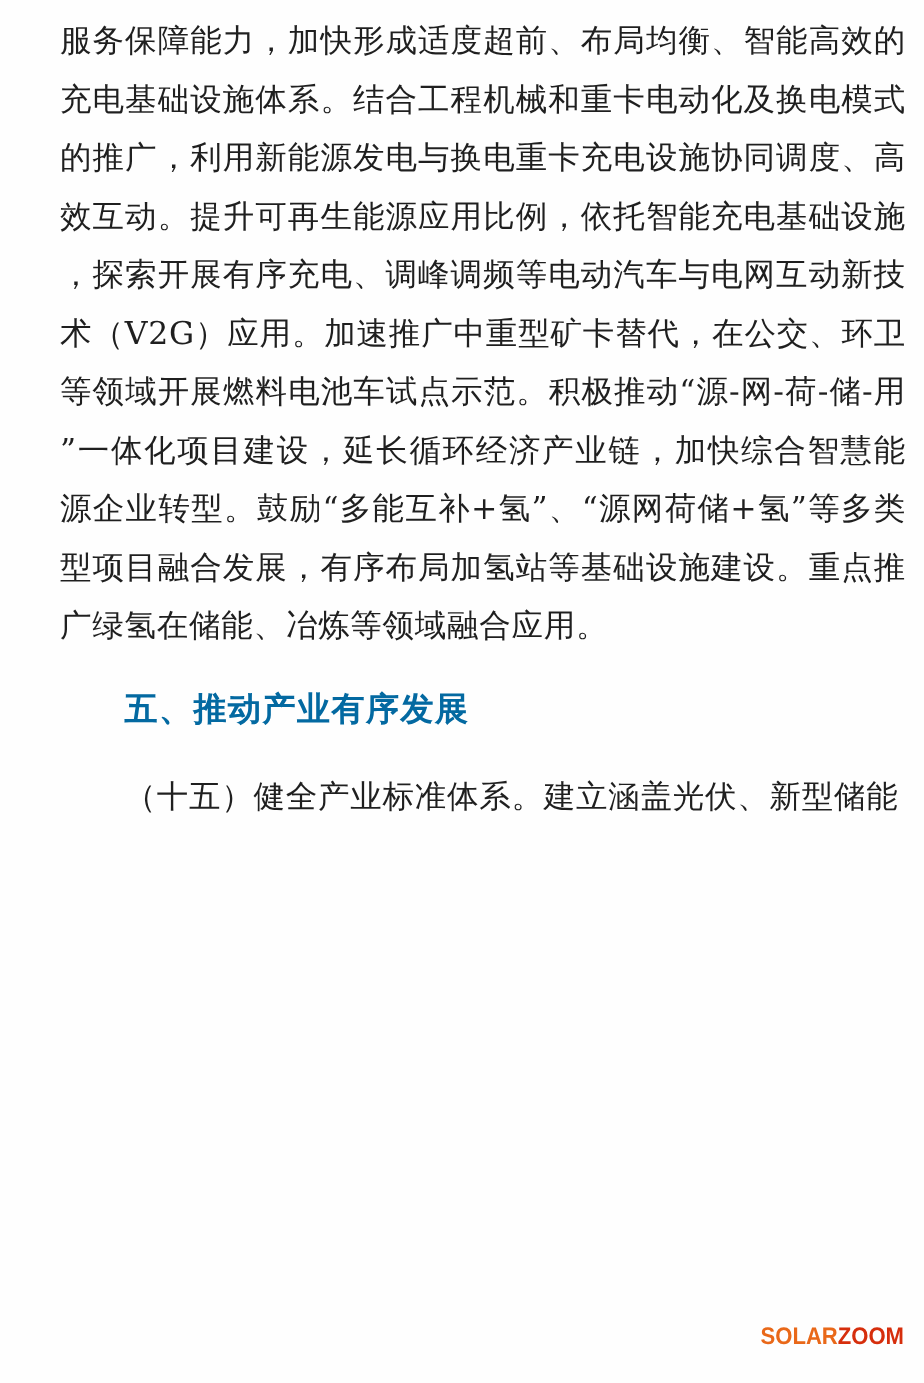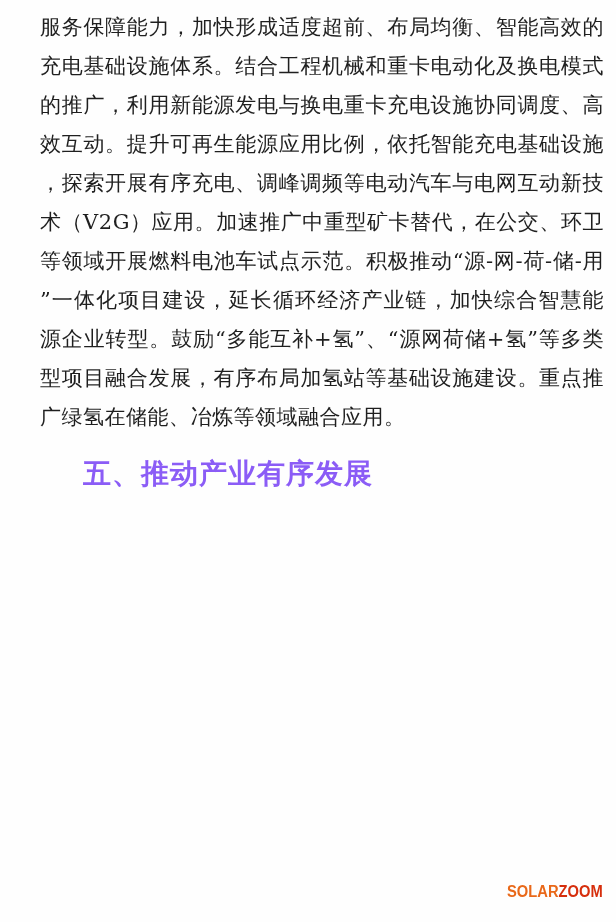--- a/index.html
+++ b/index.html
@@ -33,24 +33,24 @@
     line-break: anywhere;
   }
   .indent-2em {
     text-indent: 43px;
   }
   .section-heading {
     margin: 17px 0 18px 0;
     padding-left: 43px;
     font-family: "DejaVu Sans", sans-serif;
     font-weight: bold;
-    font-size: 28px;
+    font-size: 22px;
     line-height: 40px;
     letter-spacing: 1px;
-    color: #8b5cf6;
+    color: #0369a1;
   }
   .para-gap {
     margin-top: 17px;
   }
   .watermark {
     position: absolute;
     left: 507px;
     top: 883px;
     font-family: "Liberation Sans", sans-serif;
     font-weight: bold;
@@ -69,19 +69,20 @@
 <body>
 
 <div class="page">
   <div class="content">
 
     <p class="body-text">服务保障能力，加快形成适度超前、布局均衡、智能高效的充电基础设施体系。结合工程机械和重卡电动化及换电模式的推广，利用新能源发电与换电重卡充电设施协同调度、高效互动。提升可再生能源应用比例，依托智能充电基础设施，探索开展有序充电、调峰调频等电动汽车与电网互动新技术（V2G）应用。加速推广中重型矿卡替代，在公交、环卫等领域开展燃料电池车试点示范。积极推动“源-网-荷-储-用”一体化项目建设，延长循环经济产业链，加快综合智慧能源企业转型。鼓励“多能互补+氢”、“源网荷储+氢”等多类型项目融合发展，有序布局加氢站等基础设施建设。重点推广绿氢在储能、冶炼等领域融合应用。</p>
 
     <h2 class="section-heading">五、推动产业有序发展</h2>
 
 
+    <p class="body-text indent-2em para-gap">（十五）健全产业标准体系。建立涵盖光伏、新型储能</p>
 
   </div>
 
   <div class="watermark">
     <span class="wm-solar">SOLAR</span><span class="wm-zoom">ZOOM</span>
   </div>
 </div>
 
 </body></html>

